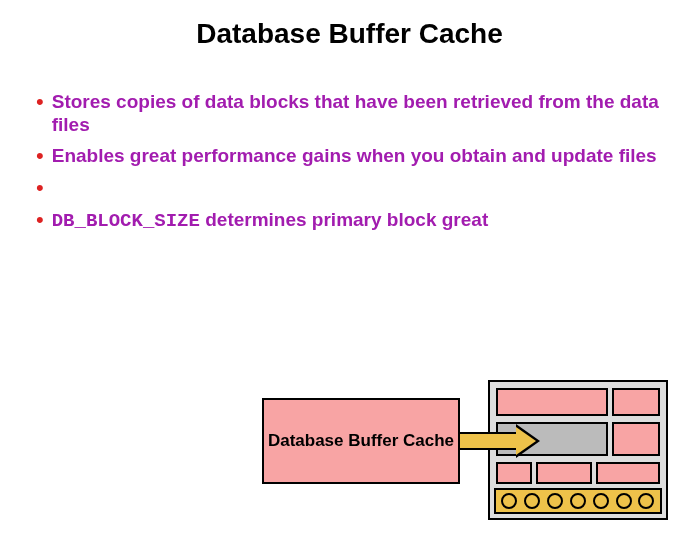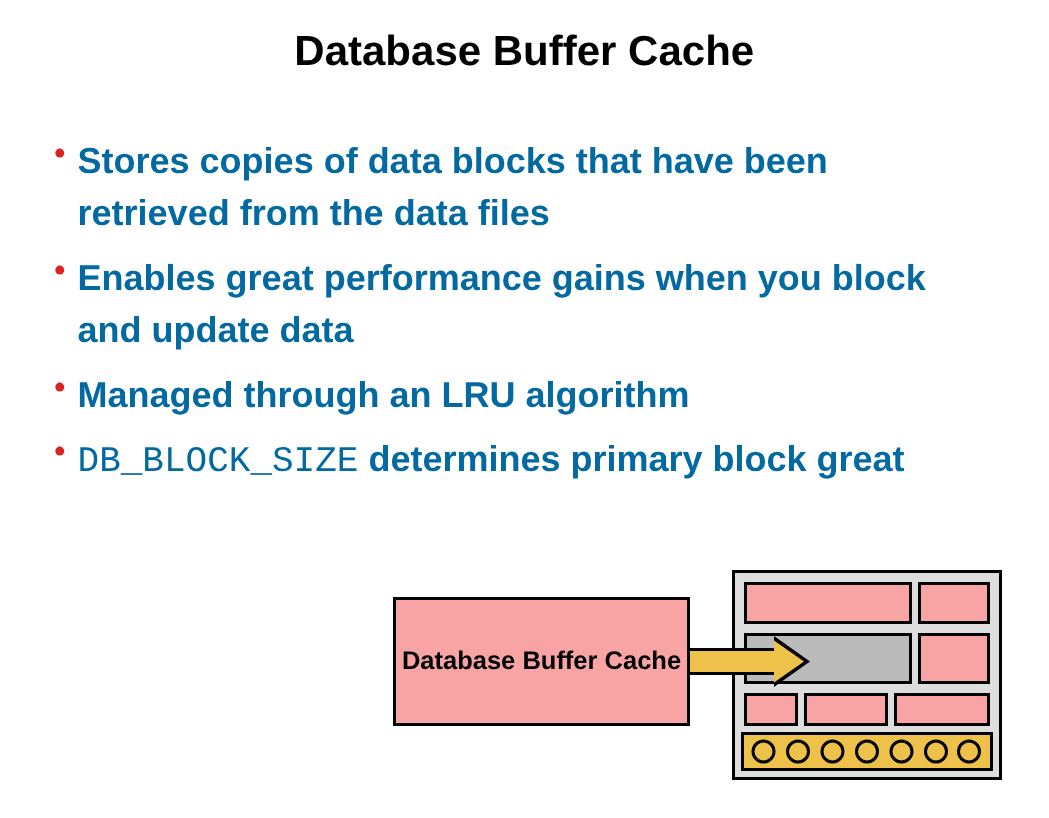--- a/index.html
+++ b/index.html
@@ -29,28 +29,28 @@
     margin-bottom: 8px;
   }
   .dot {
     color: #d22;
     font-size: 22px;
     line-height: 24px;
     margin-right: 8px;
     flex: 0 0 auto;
   }
   .btext {
-    font-size: 24px;
-    font-weight: bold;
-    line-height: 35px;
-    color: #0369a1;
+    font-size: 19px;
+    font-weight: bold;
+    line-height: 23px;
+    color: #a21caf;
   }
   .code {
     font-family: "Courier New", monospace;
-    font-weight: normal;
+    font-weight: bold;
   }
   .diagram {
     position: absolute;
     left: 262px;
     top: 380px;
     width: 406px;
     height: 148px;
   }
   .label-box {
     position: absolute;
@@ -165,25 +165,24 @@
 
 <div class="title">Database Buffer Cache</div>
 
 <div class="bullets">
   <div class="bullet">
     <div class="dot">•</div>
     <div class="btext">Stores copies of data blocks that have been retrieved from the data files</div>
   </div>
   <div class="bullet">
     <div class="dot">•</div>
-    <div class="btext">Enables great performance gains when you block and update data</div>
-  </div>
-  <div class="bullet">
-    <div class="dot">•</div>
-    <div class="btext">Managed through an LRU algorithm</div>
+    <div class="btext">Enables great performance gains when you obtain and update files</div>
+  </div>
+  <div class="bullet">
+    <div class="dot">•</div>
   </div>
   <div class="bullet">
     <div class="dot">•</div>
     <div class="btext">
       <span class="code">DB_BLOCK_SIZE</span><span> determines primary block great</span>
     </div>
   </div>
 </div>
 
 <div class="diagram">

